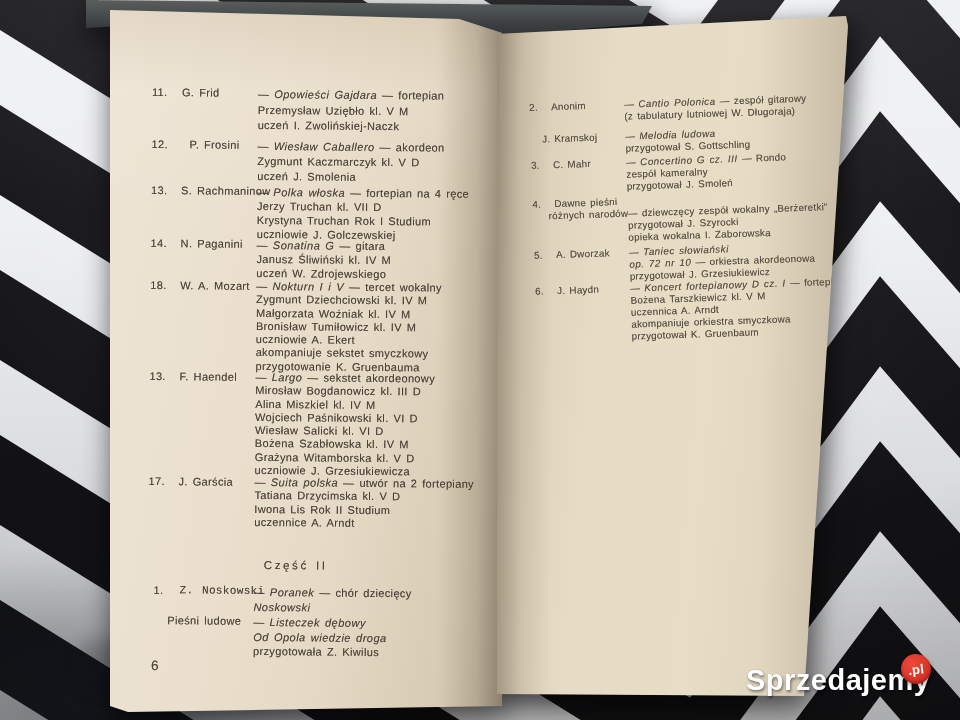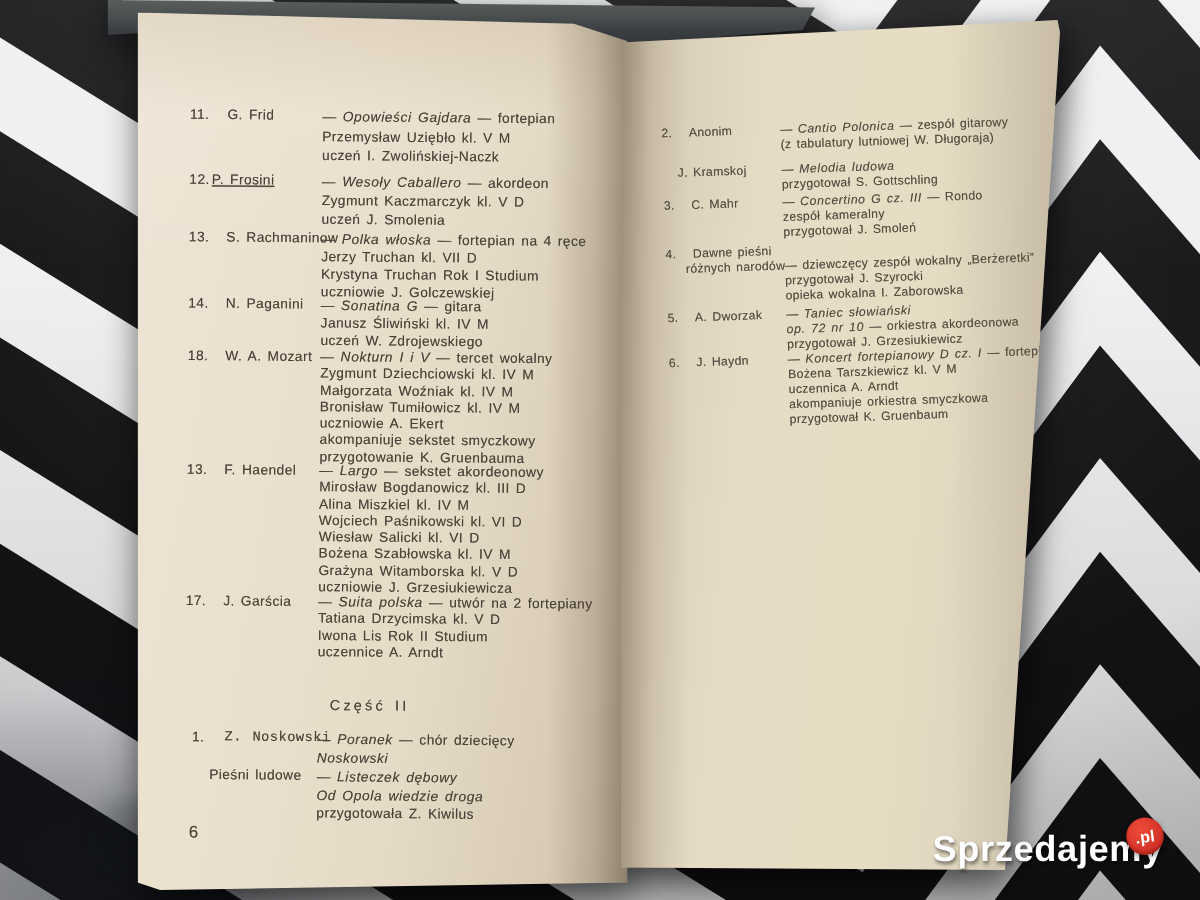--- a/index.html
+++ b/index.html
@@ -93,23 +93,23 @@
               <span class="pi-no">11.</span>
               <span class="pi-name" style="left: 30px;">G. Frid</span>
               <span class="pi-desc" style="left: 106px; top: 0px;">
                 <div class="ln" style="line-height: 15.5px;">— <i>Opowieści Gajdara</i> — fortepian</div>
                 <div class="ln" style="line-height: 15.5px;">Przemysław Uziębło kl. V M</div>
                 <div class="ln" style="line-height: 15.5px;">uczeń I. Zwolińskiej-Naczk</div>
               </span>
             </div>
             <div class="pg-item" style="left: 42px; top: 132px;">
               <span class="pi-no">12.</span>
-              <span class="pi-name" style="left: 18px; text-decoration: underline;">P. Frosini</span>
-              <span class="pi-desc" style="left: 106px; top: 0px;">
-                <div class="ln" style="line-height: 15px;">— <i>Wesoły Caballero</i> — akordeon</div>
+              <span class="pi-name" style="left: 38px;">P. Frosini</span>
+              <span class="pi-desc" style="left: 106px; top: 0px;">
+                <div class="ln" style="line-height: 15px;">— <i>Wiesław Caballero</i> — akordeon</div>
                 <div class="ln" style="line-height: 15px;">Zygmunt Kaczmarczyk kl. V D</div>
                 <div class="ln" style="line-height: 15px;">uczeń J. Smolenia</div>
               </span>
             </div>
             <div class="pg-item" style="left: 42px; top: 178px;">
               <span class="pi-no">13.</span>
               <span class="pi-name" style="left: 30px;">S. Rachmaninow</span>
               <span class="pi-desc" style="left: 106px; top: 0px;">
                 <div class="ln" style="line-height: 14px;">— <i>Polka włoska</i> — fortepian na 4 ręce</div>
                 <div class="ln" style="line-height: 14px;">Jerzy Truchan kl. VII D</div>

